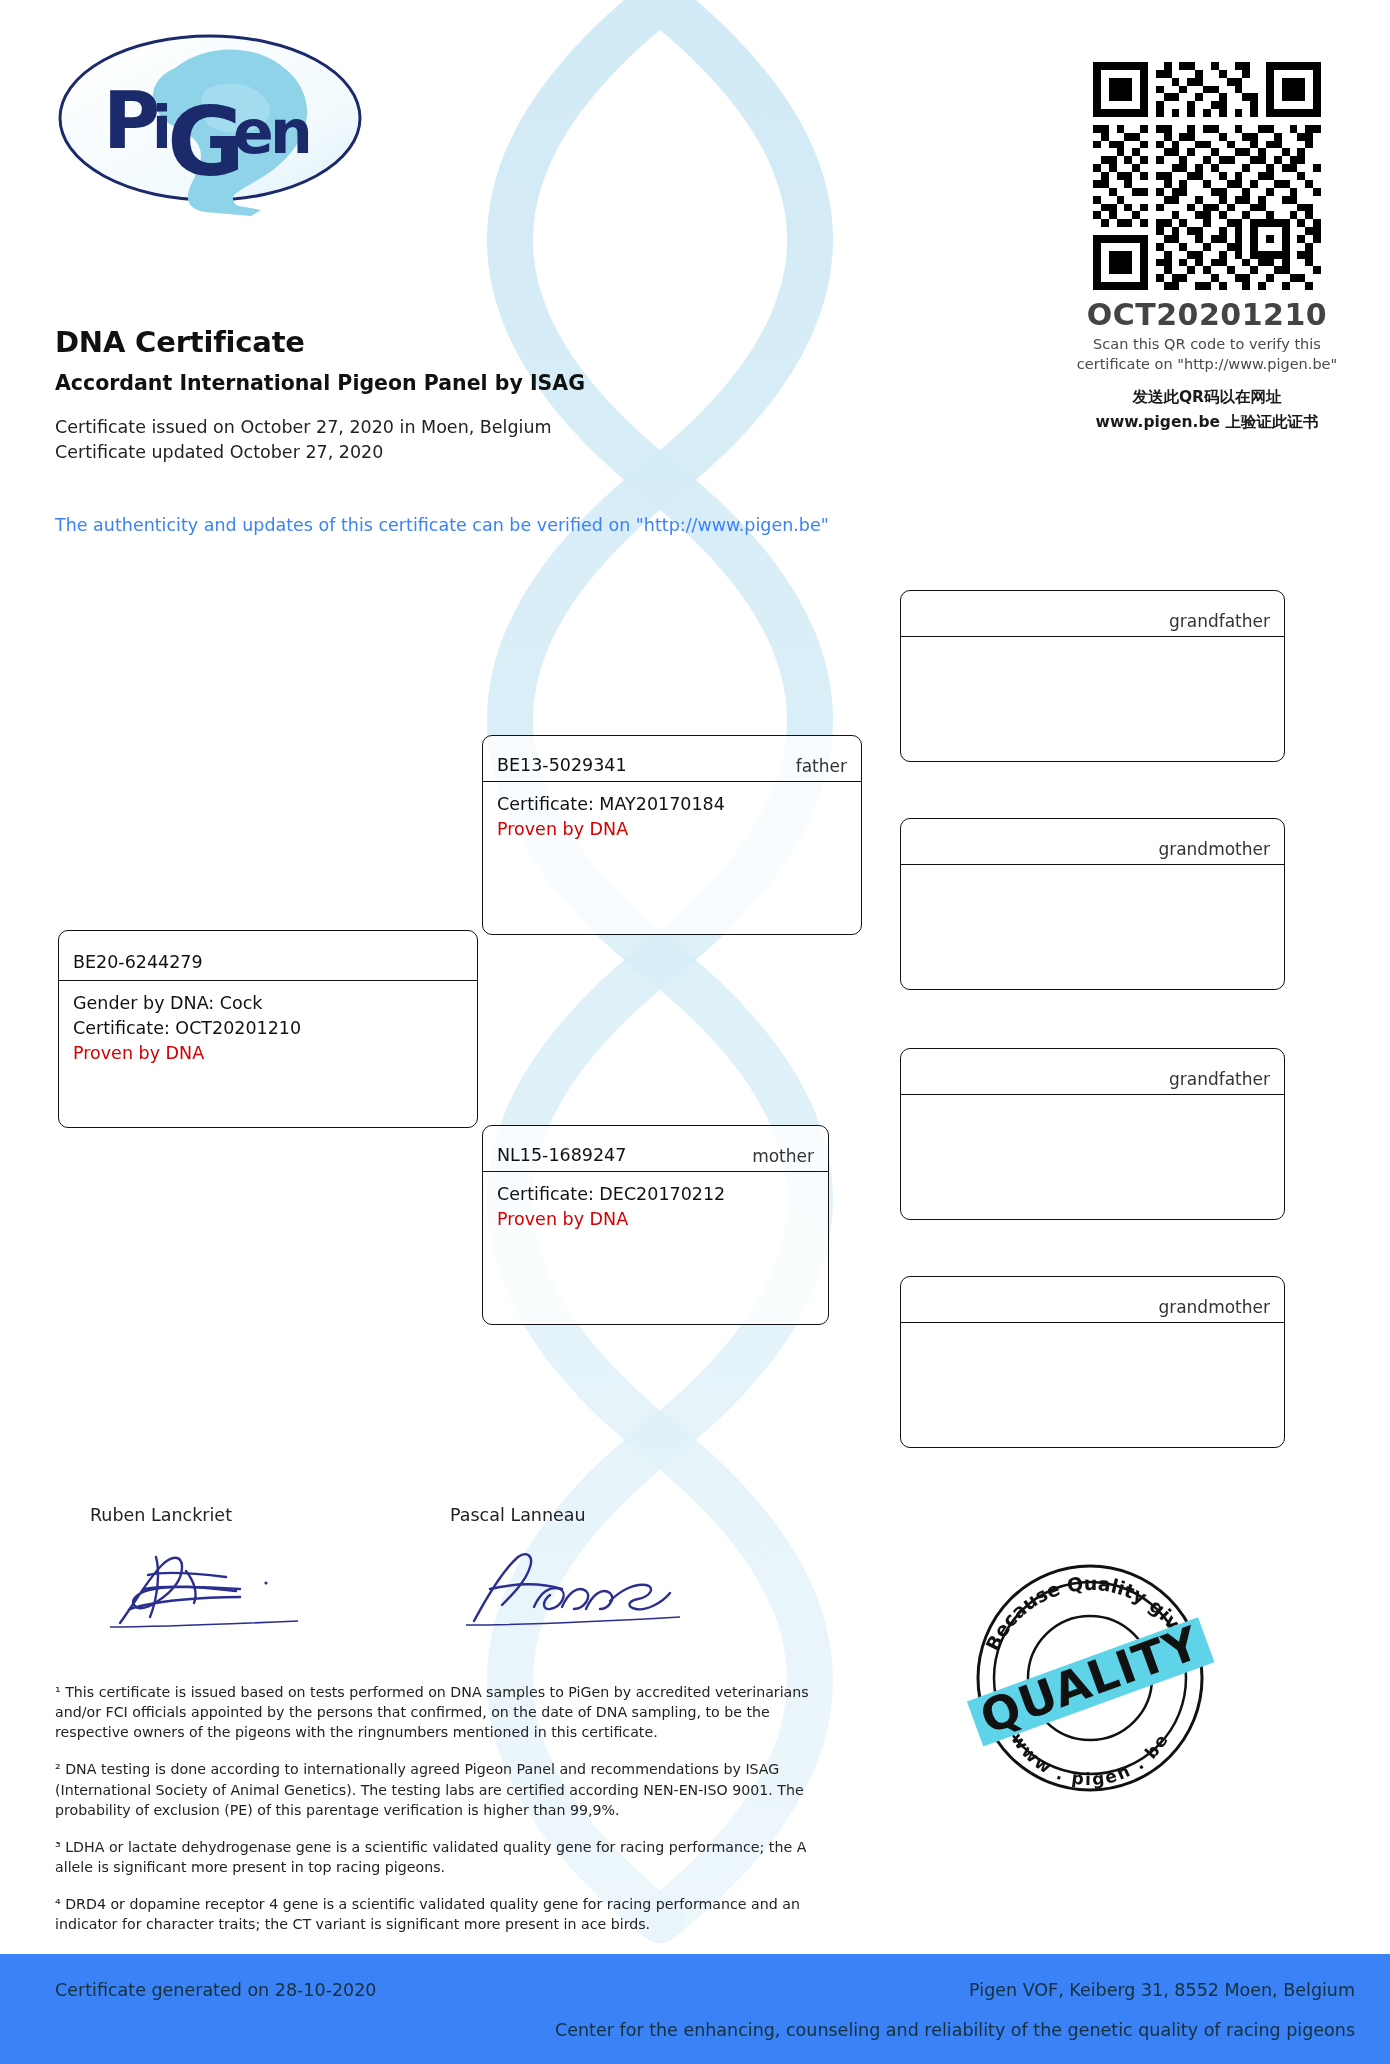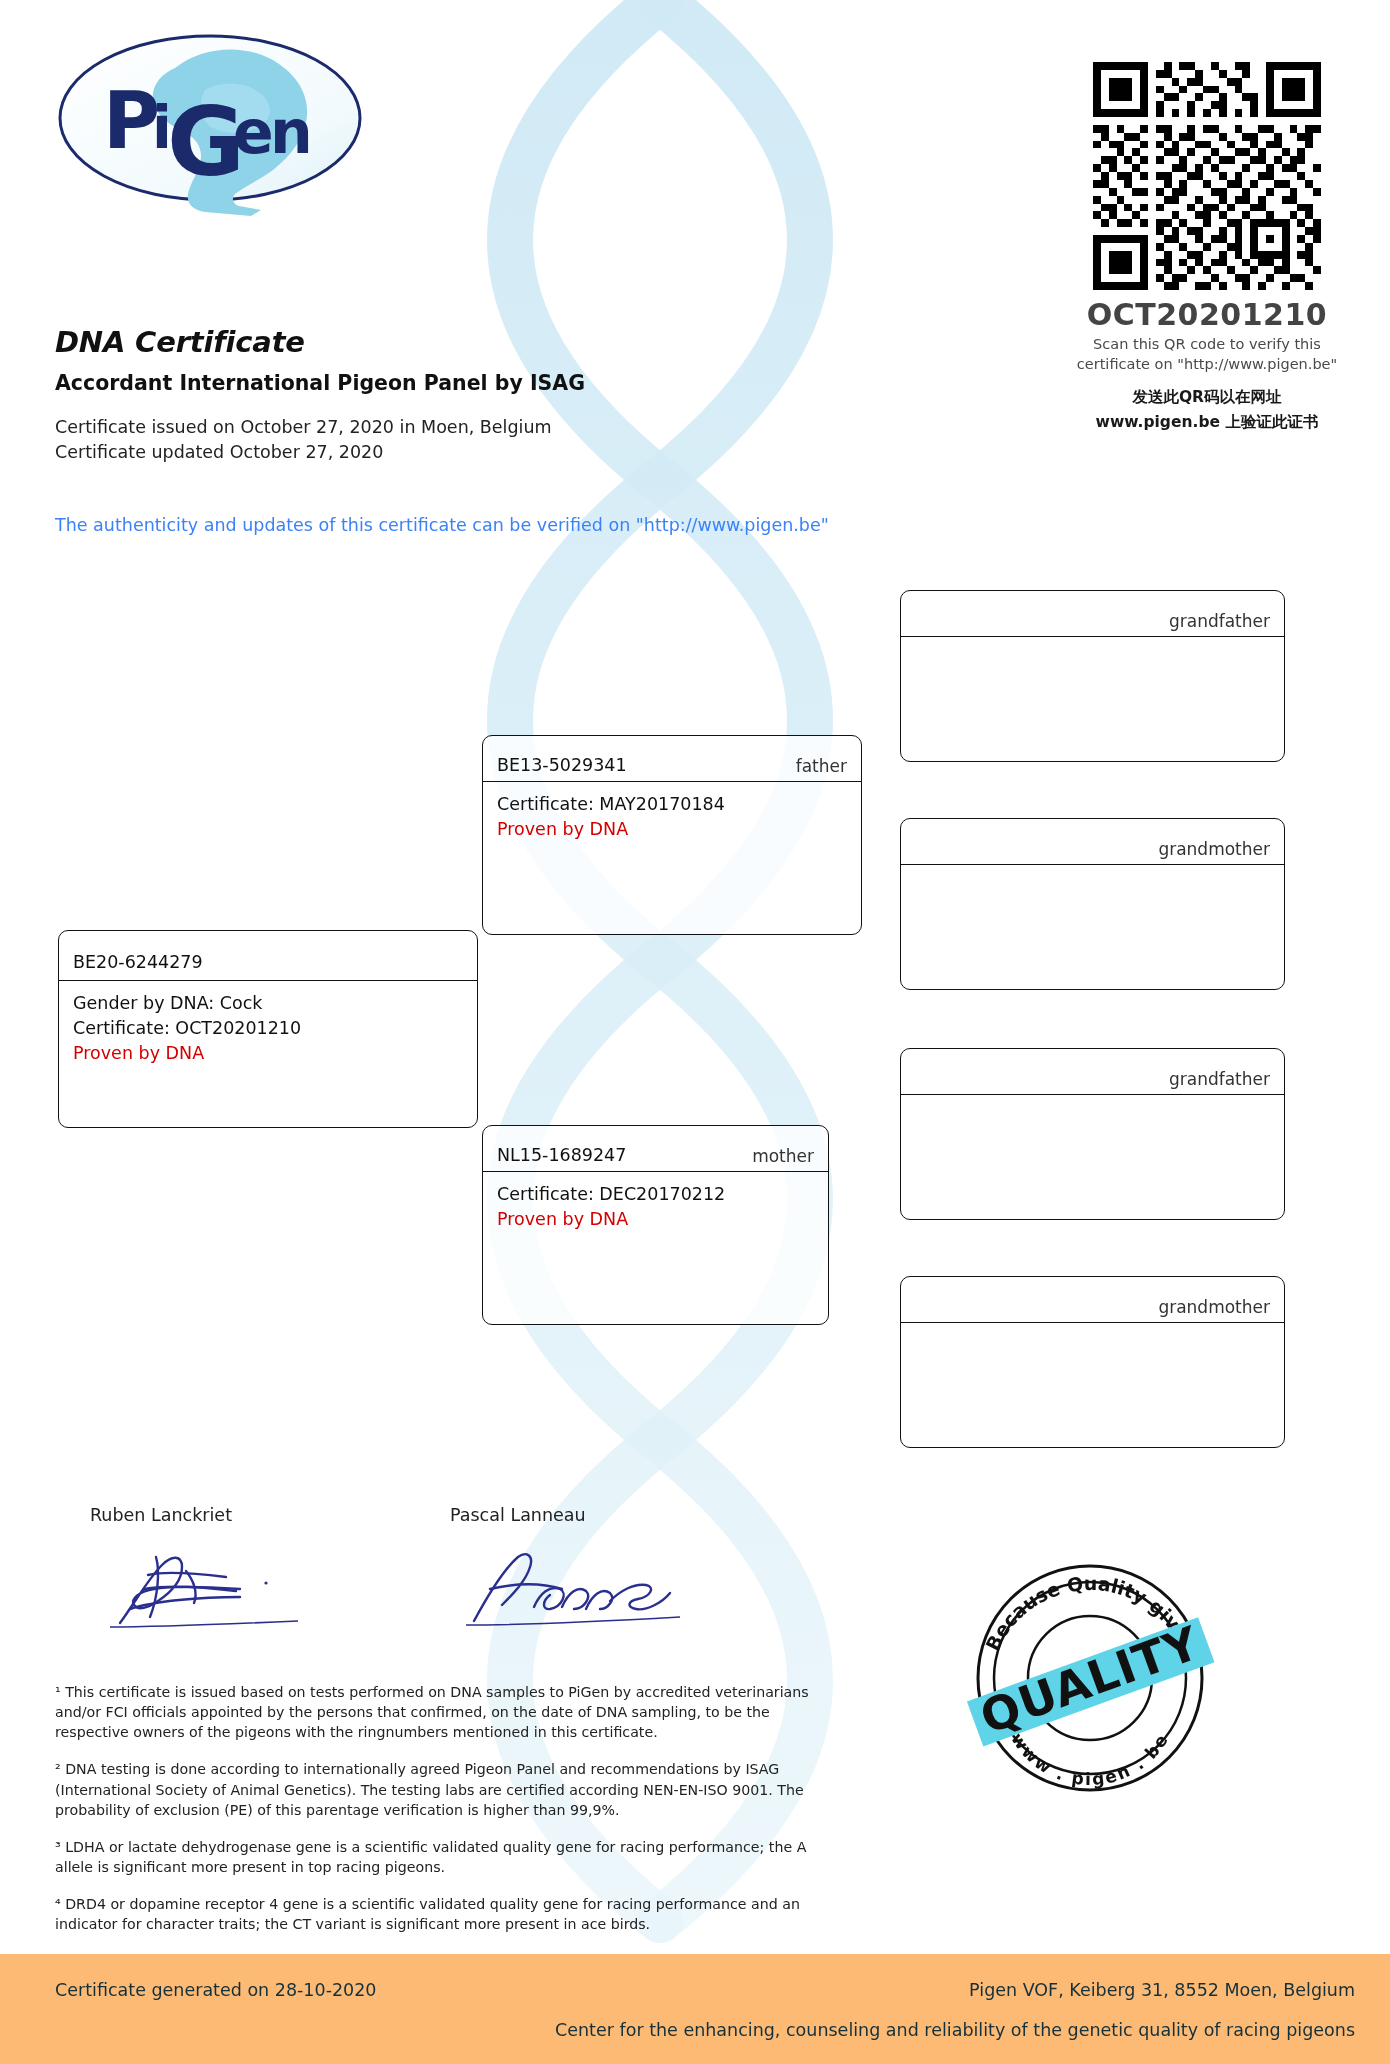--- a/index.html
+++ b/index.html
@@ -81,21 +81,20 @@
     left: 55px;
     top: 325px;
     width: 900px;
   }
   .doc-title {
     font-size: 29px;
     font-weight: bold;
     color: #111;
     margin: 0 0 12px 0;
     letter-spacing: -0.2px;
-    font-style: italic;
   }
   .doc-subtitle {
     font-size: 20.5px;
     font-weight: bold;
     color: #111;
     margin: 0 0 20px 0;
   }
   .issued-line {
     font-size: 17.5px;
     color: #222;
@@ -200,21 +199,21 @@
     height: 270px;
   }
 
   
   .footer {
     position: absolute;
     left: 0;
     bottom: 0;
     width: 1390px;
     height: 110px;
-    background: #fdba74;
+    background: #3b82f6;
     z-index: 3;
   }
   .footer-inner {
     position: relative;
     height: 100%;
   }
   .footer-left {
     position: absolute;
     left: 55px;
     top: 26px;

